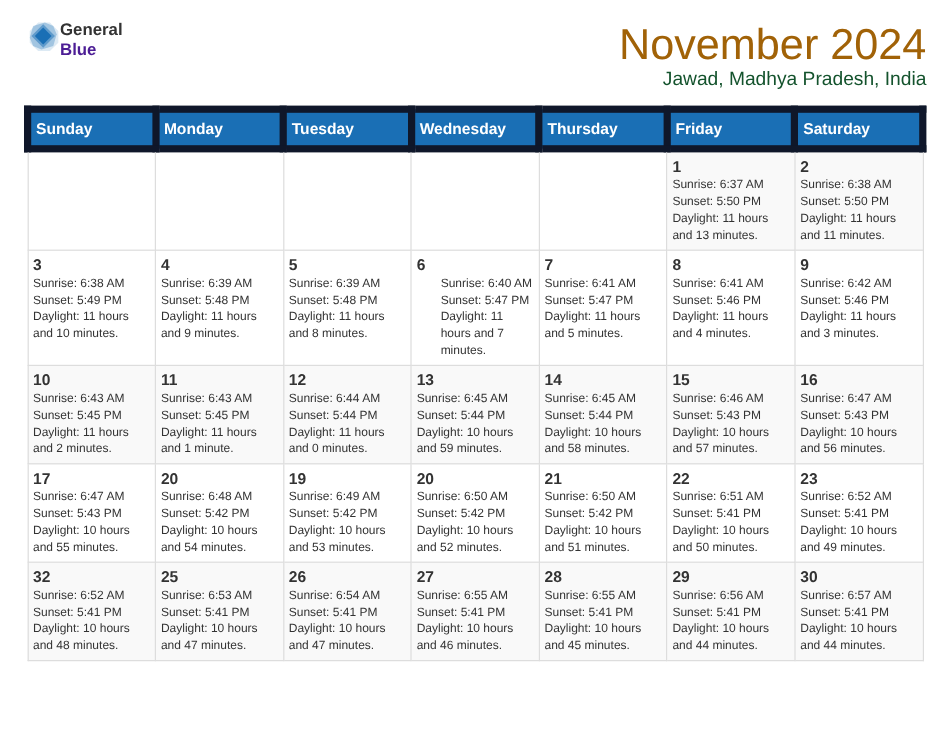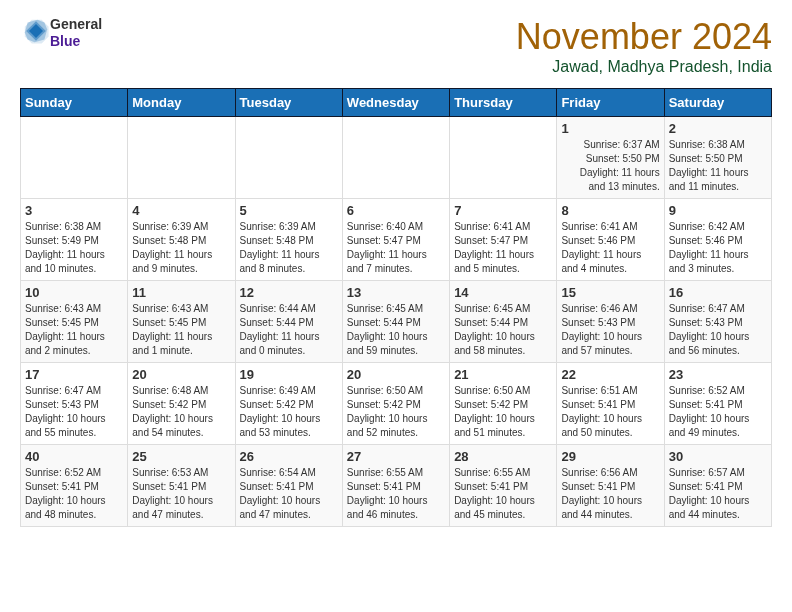--- a/index.html
+++ b/index.html
@@ -8,21 +8,21 @@
     .header { display: flex; justify-content: space-between; align-items: flex-start; margin-bottom: 12px; }
     .logo { display: flex; align-items: center; }
     .logo-text { font-size: 14px; font-weight: bold; line-height: 1.2; }
     .logo-general { color: #333; }
     .logo-blue { color: #4c1d95; }
     .logo-icon { width: 28px; height: 28px; margin-left: 2px; }
     .title-block { text-align: right; }
     .month-title { font-size: 36px; font-weight: 300; color: #a16207; }
     .location { font-size: 16px; color: #14532d; }
     table { width: 100%; border-collapse: collapse; font-size: 11px; }
-    thead tr th { background: #1a6fb5; color: #fff; padding: 6px 4px; text-align: left; font-size: 13px; font-weight: bold; border: 1px solid #0f172a; }
+    thead tr th { background: #1a6fb5; color: #fff; padding: 6px 4px; text-align: left; font-size: 13px; font-weight: bold; border: 6px solid #0f172a; }
     tbody tr td { border: 1px solid #ddd; vertical-align: top; padding: 4px; width: 14.28%; min-height: 70px; }
     tbody tr:nth-child(odd) td { background: #f9f9f9; }
     tbody tr:nth-child(even) td { background: #fff; }
     .day-num { font-size: 13px; font-weight: bold; color: #333; display: block; margin-bottom: 2px; }
     .day-info { font-size: 10px; color: #333; line-height: 1.4; }
     .empty { background: #fff !important; }
   </style>
 </head>
 <body>
 
@@ -62,21 +62,21 @@
     </thead>
     <tbody id="calendar-body">
     <tr>
           <td class="empty"></td>
           <td class="empty"></td>
           <td class="empty"></td>
           <td class="empty"></td>
           <td class="empty"></td>
           <td>
             <span class="day-num">1</span>
-            <div class="day-info" style="white-space: pre-line; text-align: right;">Sunrise: 6:37 AM
+            <div class="day-info" style="white-space: pre-line;">Sunrise: 6:37 AM
 Sunset: 5:50 PM
 Daylight: 11 hours and 13 minutes.</div>
           </td>
           <td>
             <span class="day-num">2</span>
             <div class="day-info" style="white-space: pre-line;">Sunrise: 6:38 AM
 Sunset: 5:50 PM
 Daylight: 11 hours and 11 minutes.</div>
           </td>
         </tr>
@@ -94,21 +94,21 @@
 Daylight: 11 hours and 9 minutes.</div>
           </td>
           <td>
             <span class="day-num">5</span>
             <div class="day-info" style="white-space: pre-line;">Sunrise: 6:39 AM
 Sunset: 5:48 PM
 Daylight: 11 hours and 8 minutes.</div>
           </td>
           <td>
             <span class="day-num">6</span>
-            <div class="day-info" style="white-space: pre-line;">Sunrise: 6:40 AM
+            <div class="day-info" style="white-space: pre-line; margin-left: 20px;">Sunrise: 6:40 AM
 Sunset: 5:47 PM
 Daylight: 11 hours and 7 minutes.</div>
           </td>
           <td>
             <span class="day-num">7</span>
             <div class="day-info" style="white-space: pre-line;">Sunrise: 6:41 AM
 Sunset: 5:47 PM
 Daylight: 11 hours and 5 minutes.</div>
           </td>
           <td>
@@ -207,21 +207,21 @@
           </td>
           <td>
             <span class="day-num">23</span>
             <div class="day-info" style="white-space: pre-line;">Sunrise: 6:52 AM
 Sunset: 5:41 PM
 Daylight: 10 hours and 49 minutes.</div>
           </td>
         </tr>
         <tr>
           <td>
-            <span class="day-num">40</span>
+            <span class="day-num">32</span>
             <div class="day-info" style="white-space: pre-line;">Sunrise: 6:52 AM
 Sunset: 5:41 PM
 Daylight: 10 hours and 48 minutes.</div>
           </td>
           <td>
             <span class="day-num">25</span>
             <div class="day-info" style="white-space: pre-line;">Sunrise: 6:53 AM
 Sunset: 5:41 PM
 Daylight: 10 hours and 47 minutes.</div>
           </td>

